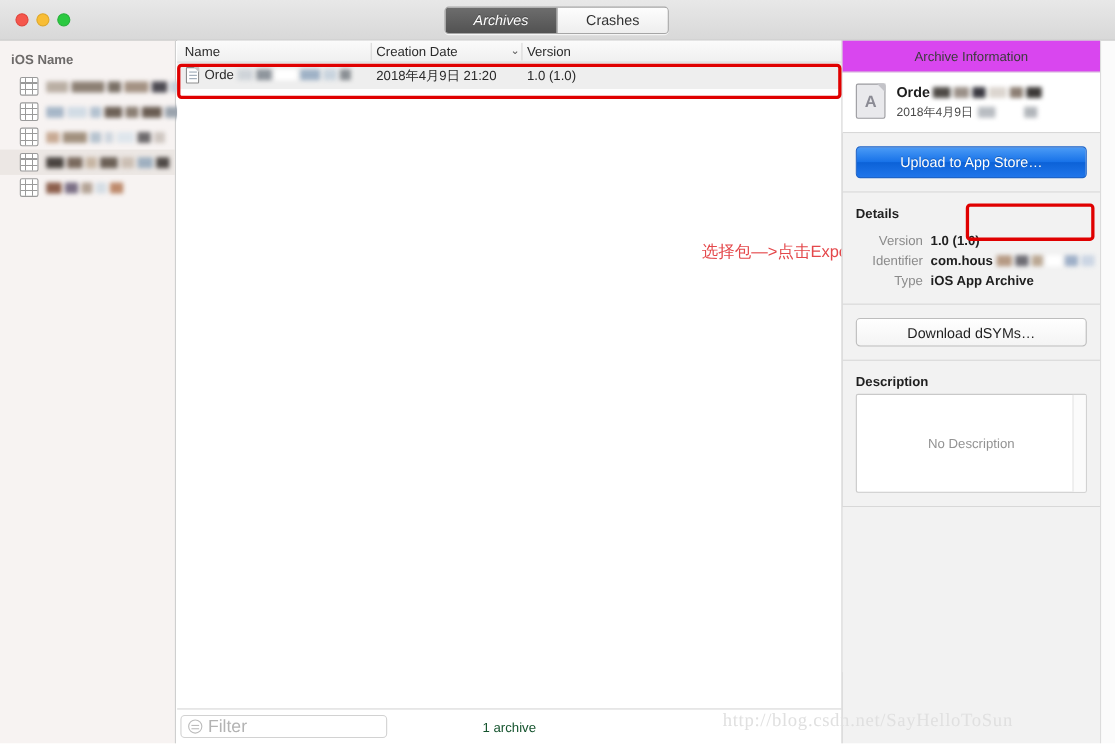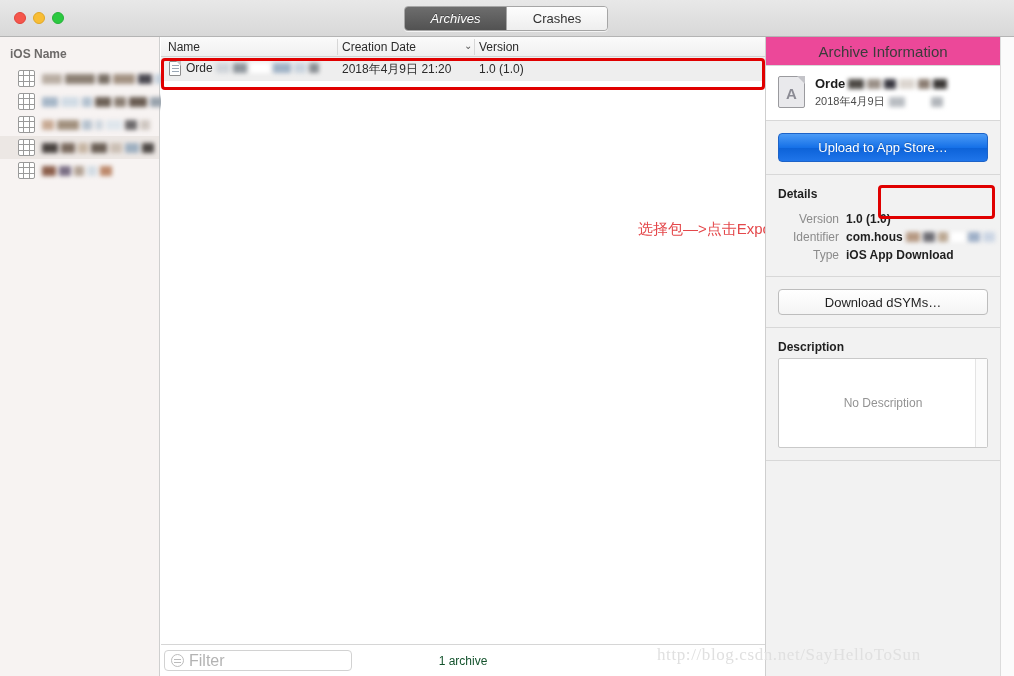--- a/index.html
+++ b/index.html
@@ -153,23 +153,23 @@
     text-align: center; font-size: 12px; color: #14532d;
   }
 
   
   .inspector {
     position: absolute; left: 765px; top: 37px; width: 235px; height: 639px;
     background: #f2f2f2; border-left: 1px solid #cfcfcf;
   }
   .insp-title {
     height: 29px; display: flex; align-items: center; justify-content: center;
-    font-size: 15px; color: #3b3b3b;
+    font-size: 12px; color: #3b3b3b;
     border-bottom: 1px solid #d8d8d8;
-    background: #ec4899;
+    background: #d946ef;
   }
   .insp-head-card {
     background: #ffffff; border-bottom: 1px solid #d8d8d8;
     padding: 10px 12px; display: flex; gap: 10px; align-items: flex-start;
     height: 55px;
   }
   .archive-icon {
     width: 27px; height: 32px; flex: 0 0 27px; position: relative;
     background: #e9e9ec; border: 1px solid #9a9a9e; border-radius: 2px;
   }
@@ -412,21 +412,21 @@
                 <i class="bk" style="width:12px;background:#6e6d74"></i>
                 <i class="bk" style="width:10px;background:#bba893"></i>
                 <i class="bk" style="width:14px;background:#ffffff"></i>
                 <i class="bk" style="width:12px;background:#9fb0c8"></i>
                 <i class="bk" style="width:12px;background:#ccd6e4"></i>
             </span>
           </span>
         </div>
         <div class="drow">
           <span class="dlabel">Type</span>
-          <span class="dval">iOS App Download</span>
+          <span class="dval">iOS App Archive</span>
         </div>
       </div>
     </div>
 
     <div class="insp-block">
       <div class="btn">Download dSYMs…</div>
     </div>
 
     <div class="insp-block">
       <div class="section-title">Description</div>

